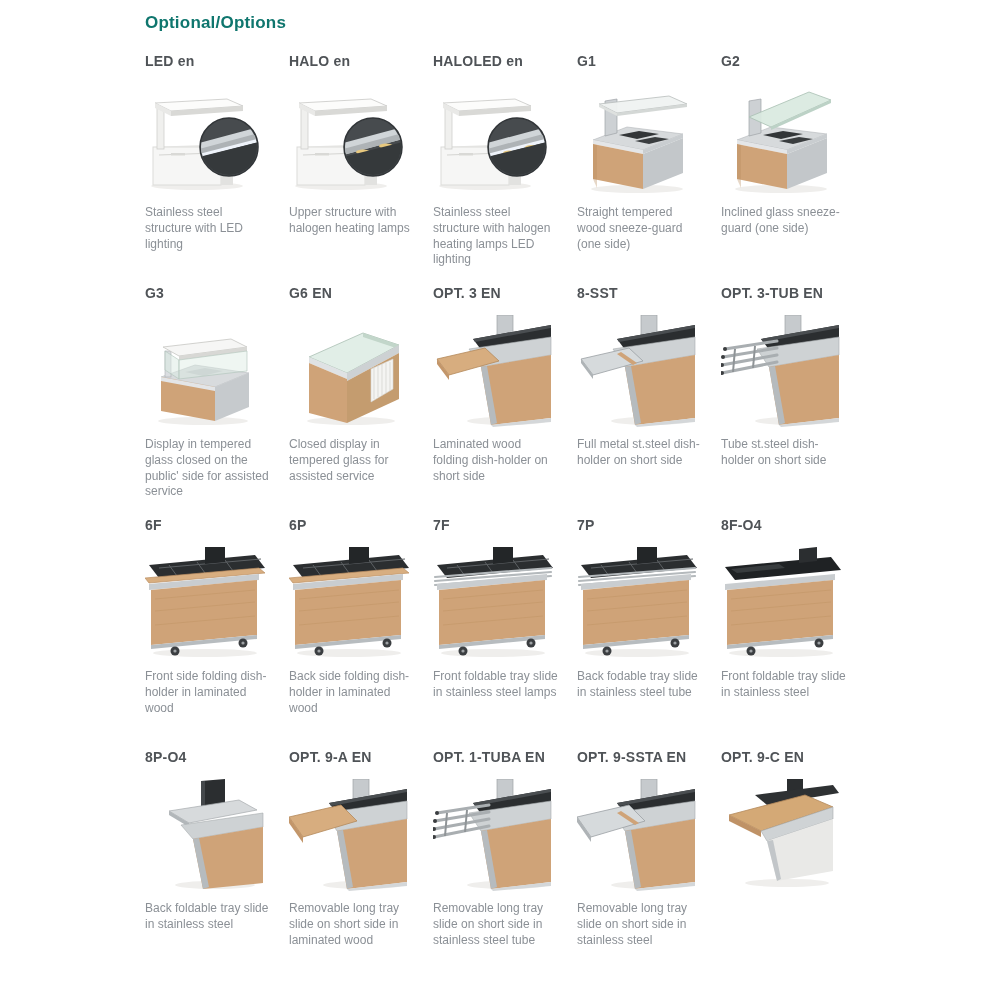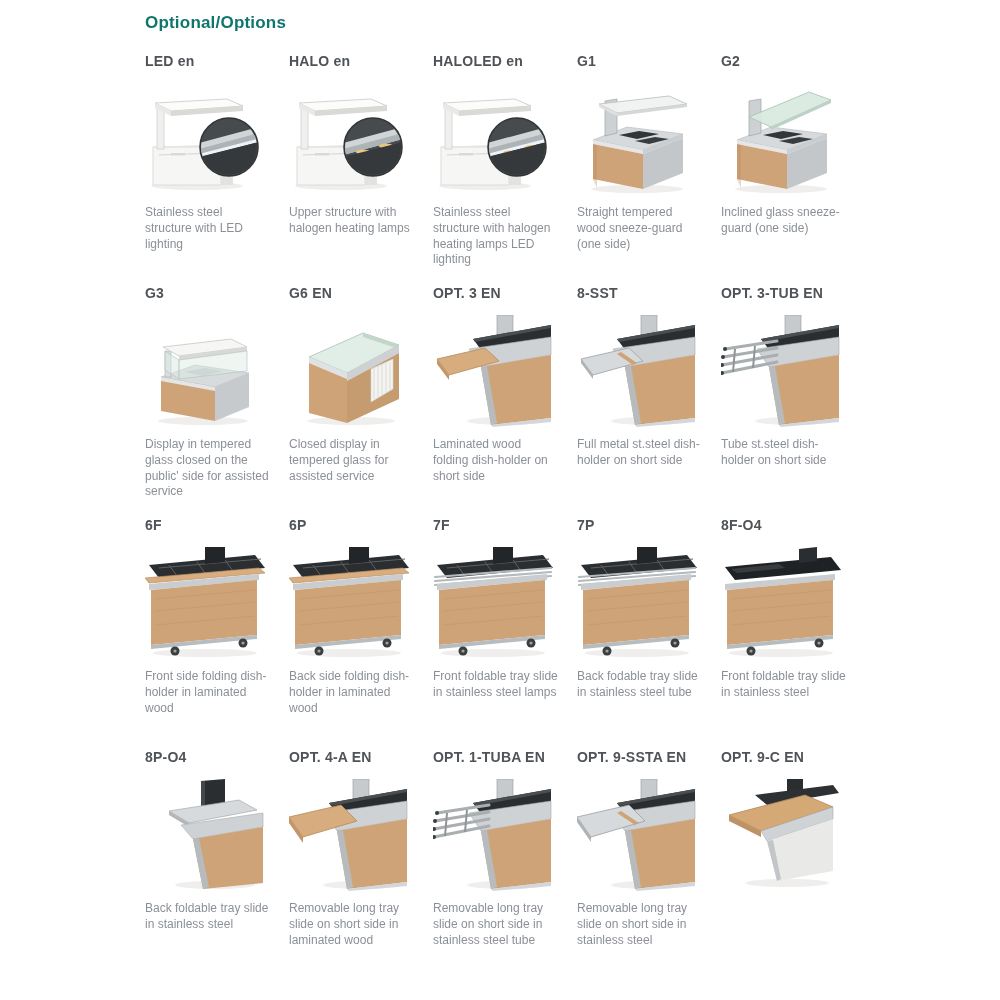--- a/index.html
+++ b/index.html
@@ -417,21 +417,21 @@
               <polygon points="24,32 94,21 112,31 44,44" fill="#d7dadc" stroke="#a6abae" stroke-width="0.7"></polygon>
               <polygon points="24,32 44,44 44,48 24,36" fill="#b2b7ba"></polygon>
               <polygon points="36,46 118,34 118,48 48,60" fill="#ced2d4" stroke="#a7acaf" stroke-width="0.6"></polygon>
               <polygon points="48,60 118,48 118,104 58,110" fill="#cfa378"></polygon>
               <polygon points="48,60 54,59 64,108 58,110" fill="#b6bbbe"></polygon>
             </svg>
           </div>
           <div class="desc">Back foldable tray slide in stainless steel</div>
         </div>
         <div class="cell">
-          <div class="code">OPT. 4-A EN</div>
+          <div class="code">OPT. 9-A EN</div>
           <div class="img-box">
             <svg viewBox="0 0 120 112" width="120" height="112">
               <ellipse cx="74" cy="106" rx="40" ry="4" fill="#efeeec"></ellipse>
               <polygon points="64,0 80,0 80,26 64,29" fill="#c6cacd" stroke="#9fa4a7" stroke-width="0.7"></polygon>
               <polygon points="40,24 118,10 118,28 52,40" fill="#2b2e30"></polygon>
               <polygon points="40,24 118,10 118,13 42,27" fill="#4a4e51"></polygon>
               <polygon points="36,34 118,22 118,40 48,52" fill="#ced2d4" stroke="#a7acaf" stroke-width="0.6"></polygon>
               <polygon points="48,52 118,40 118,103 58,110" fill="#cfa378"></polygon>
               <polygon points="48,52 54,51 64,108 58,110" fill="#b6bbbe"></polygon>
               <polygon points="58,110 118,103 118,107 60,112" fill="#d4d7d9"></polygon>

